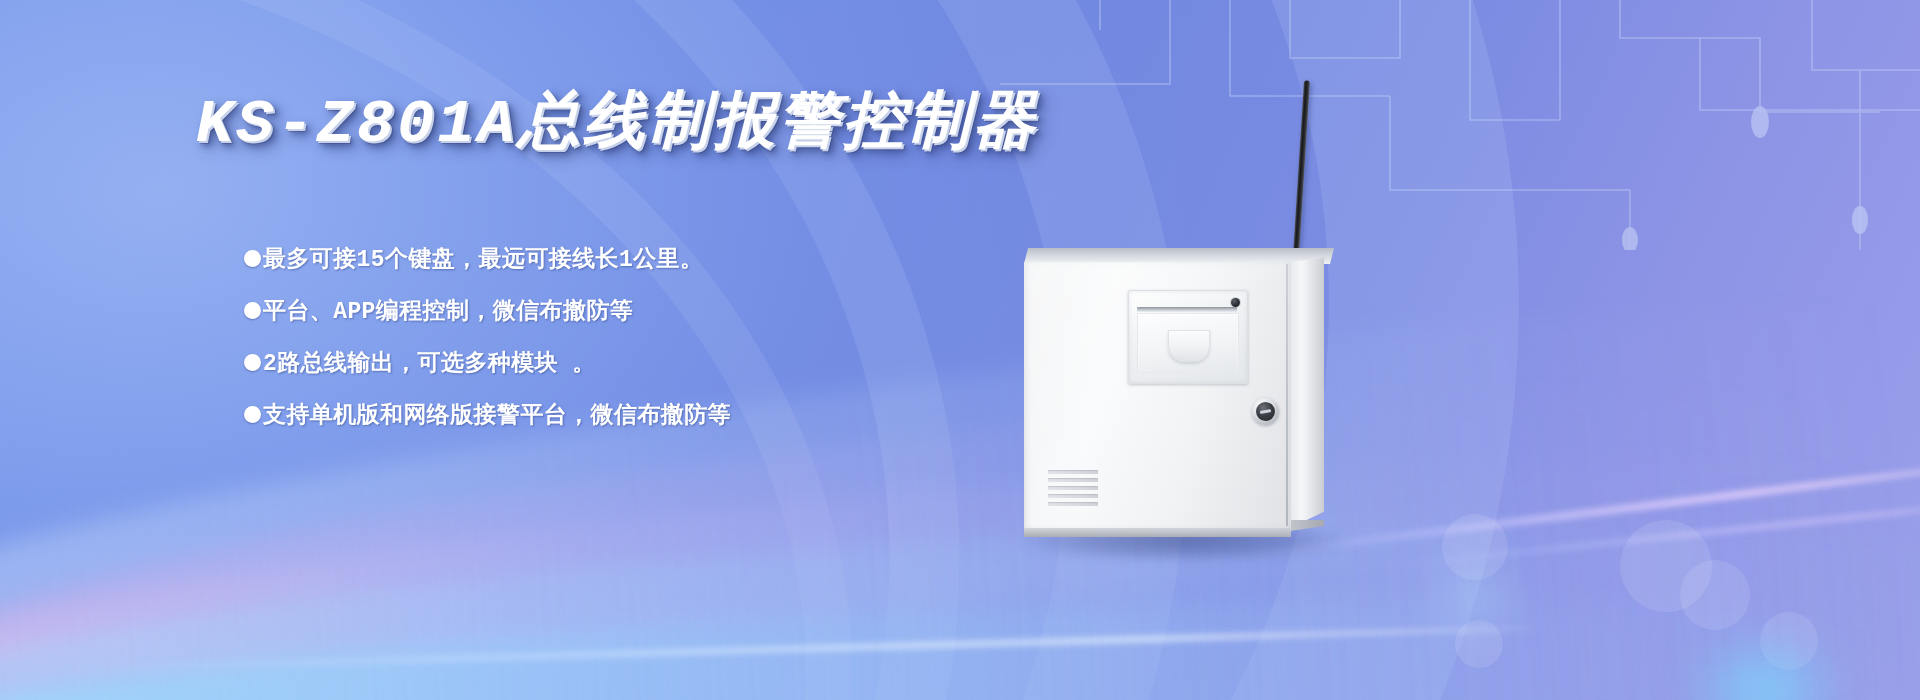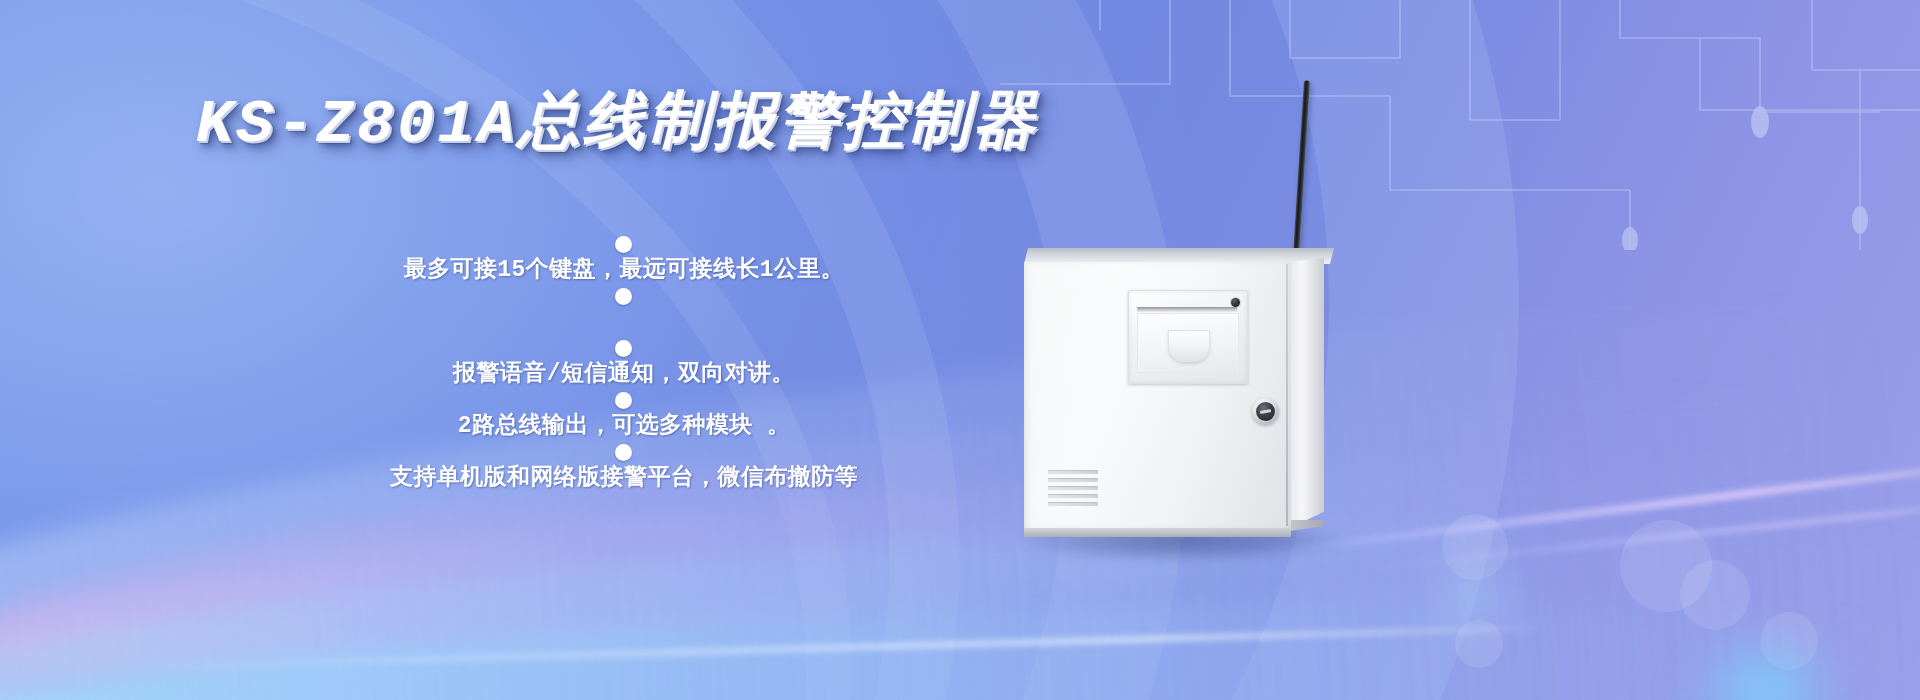--- a/index.html
+++ b/index.html
@@ -123,21 +123,20 @@
     left: 244px;
     top: 236px;
     width: 760px;
   }
   .feature-row {
     display: flex;
     align-items: center;
     height: 44px;
     margin-bottom: 8px;
     white-space: nowrap;
-    flex-direction: column;
   }
   .bullet-dot {
     width: 17px;
     height: 17px;
     border-radius: 50%;
     background: #ffffff;
     flex: 0 0 auto;
     margin-right: 2px;
     box-shadow: 0 1px 2px rgba(40,60,120,0.45);
   }
@@ -413,26 +412,23 @@
 
   <div id="features">
 
     <div class="feature-row">
       <span class="bullet-dot"></span>
       <span class="feature-text">最多可接15个键盘，最远可接线长1公里。</span>
     </div>
 
     <div class="feature-row">
       <span class="bullet-dot"></span>
-    </div>
-
-    <div class="feature-row">
-      <span class="bullet-dot"></span>
-      <span class="feature-text">报警语音/短信通知，双向对讲。</span>
-    </div>
+      <span class="feature-text">平台、APP编程控制，微信布撤防等</span>
+    </div>
+
 
     <div class="feature-row">
       <span class="bullet-dot"></span>
       <span class="feature-text">2路总线输出，可选多种模块 。</span>
     </div>
 
     <div class="feature-row">
       <span class="bullet-dot"></span>
       <span class="feature-text">支持单机版和网络版接警平台，微信布撤防等</span>
     </div>

